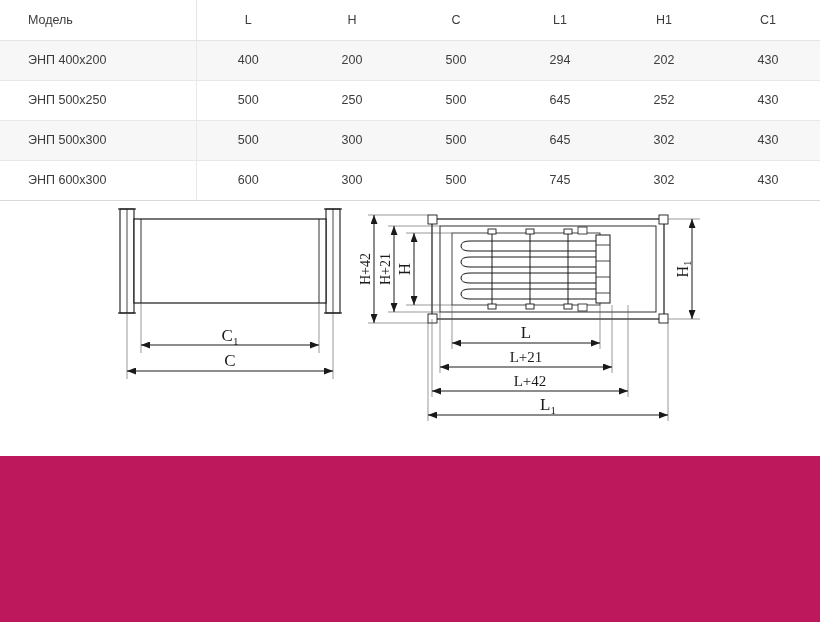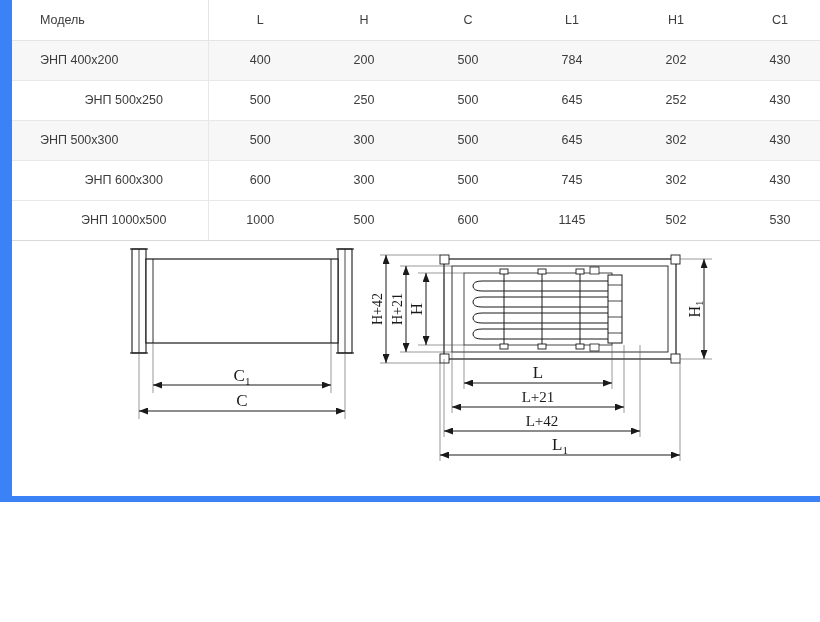--- a/index.html
+++ b/index.html
@@ -4,24 +4,23 @@
 <style>
   * { box-sizing: border-box; }
   html, body {
     margin: 0; padding: 0;
     width: 820px; height: 622px;
     background: #ffffff;
     font-family: "Liberation Sans", sans-serif;
   }
   #page {
     position: relative;
-    width: 820px; height: 502px;
+    width: 820px; height: 622px;
     overflow: hidden;
-    background: #3b82f6;
-    padding-left: 12px;
+    background: #be185d;
   }
 
   
   table.spec {
     width: 820px;
     border-collapse: collapse;
     table-layout: fixed;
     font-size: 12.5px;
     color: #3c3c3c;
   }
@@ -35,21 +34,21 @@
     vertical-align: middle;
     border: none;
   }
   table.spec thead th {
     background: #ffffff;
     color: #3c3c3c;
     font-size: 12.5px;
     border-bottom: 1px solid #e4e4e4;
   }
   table.spec tbody tr.odd td { background: #f7f7f7; }
-  table.spec tbody tr.even td { background: #ffffff; text-align: center; }
+  table.spec tbody tr.even td { background: #ffffff; }
   table.spec tbody td {
     border-bottom: 1px solid #e8e8e8;
   }
   table.spec tbody tr:last-child td { border-bottom: 1px solid #d9d9d9; }
   table.spec td.model, table.spec th.model {
     text-align: left;
     padding-left: 28px;
     border-right: 1px solid #e8e8e8;
   }
   table.spec thead th.model { border-right: 1px solid #e4e4e4; }
@@ -88,21 +87,21 @@
         <th>H1</th>
         <th>C1</th>
       </tr>
     </thead>
     <tbody>
       <tr class="odd">
         <td class="model">ЭНП 400x200</td>
         <td>400</td>
         <td>200</td>
         <td>500</td>
-        <td>784</td>
+        <td>294</td>
         <td>202</td>
         <td>430</td>
       </tr>
       <tr class="even">
         <td class="model">ЭНП 500x250</td>
         <td>500</td>
         <td>250</td>
         <td>500</td>
         <td>645</td>
         <td>252</td>
@@ -118,29 +117,20 @@
         <td>430</td>
       </tr>
       <tr class="even">
         <td class="model">ЭНП 600x300</td>
         <td>600</td>
         <td>300</td>
         <td>500</td>
         <td>745</td>
         <td>302</td>
         <td>430</td>
-      </tr>
-      <tr class="even">
-        <td class="model">ЭНП 1000x500</td>
-        <td>1000</td>
-        <td>500</td>
-        <td>600</td>
-        <td>1145</td>
-        <td>502</td>
-        <td>530</td>
       </tr>
     </tbody>
   </table>
 
   <div id="drawing">
     <svg width="820" height="255" viewBox="0 0 820 255" xmlns="http://www.w3.org/2000/svg">
       <defs>
         <marker id="arrL" markerWidth="9" markerHeight="7" refX="0" refY="3.5" orient="auto" markerUnits="userSpaceOnUse">
           <path d="M9,0 L0,3.5 L9,7 z" fill="#1a1a1a"></path>
         </marker>

